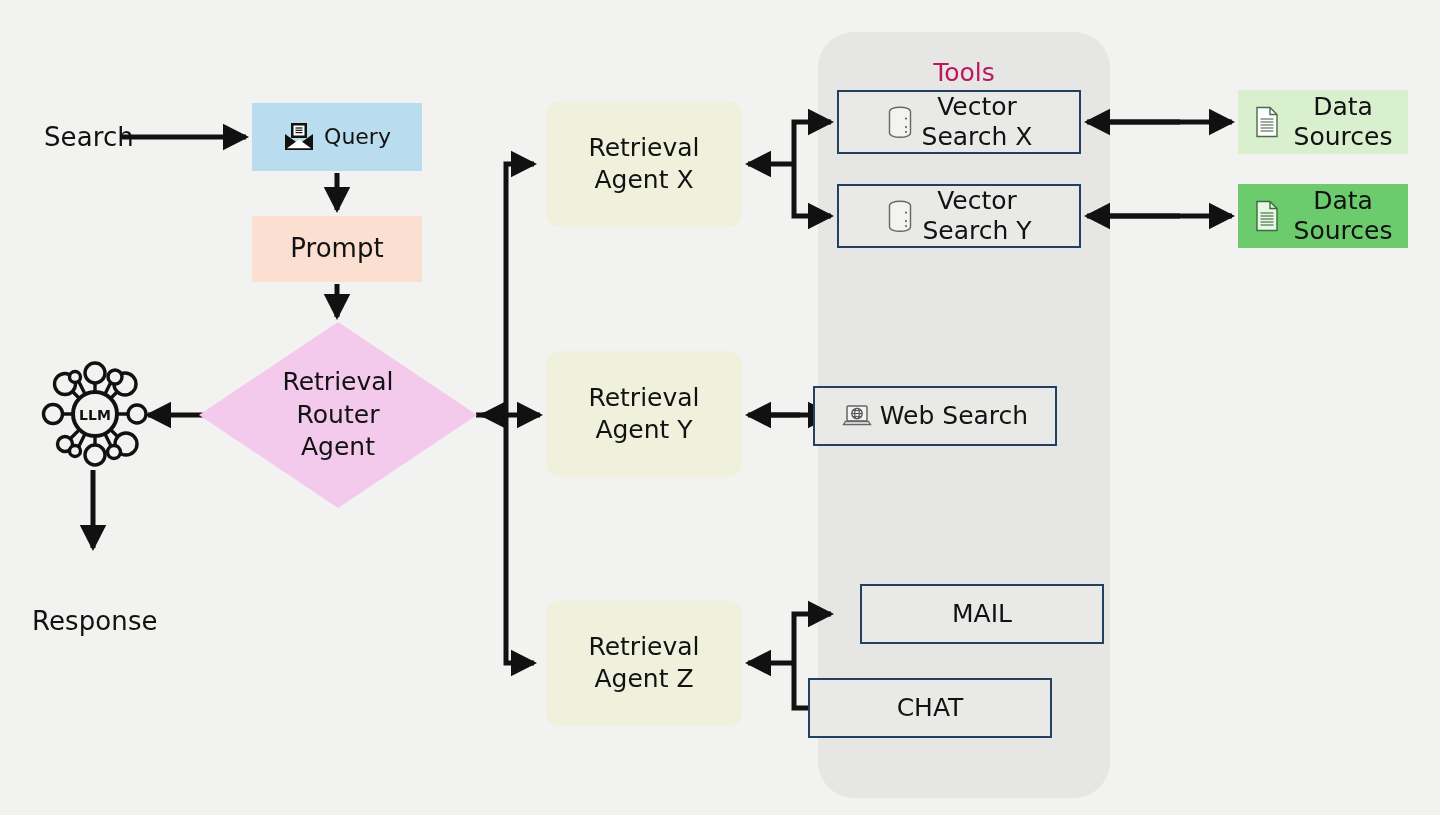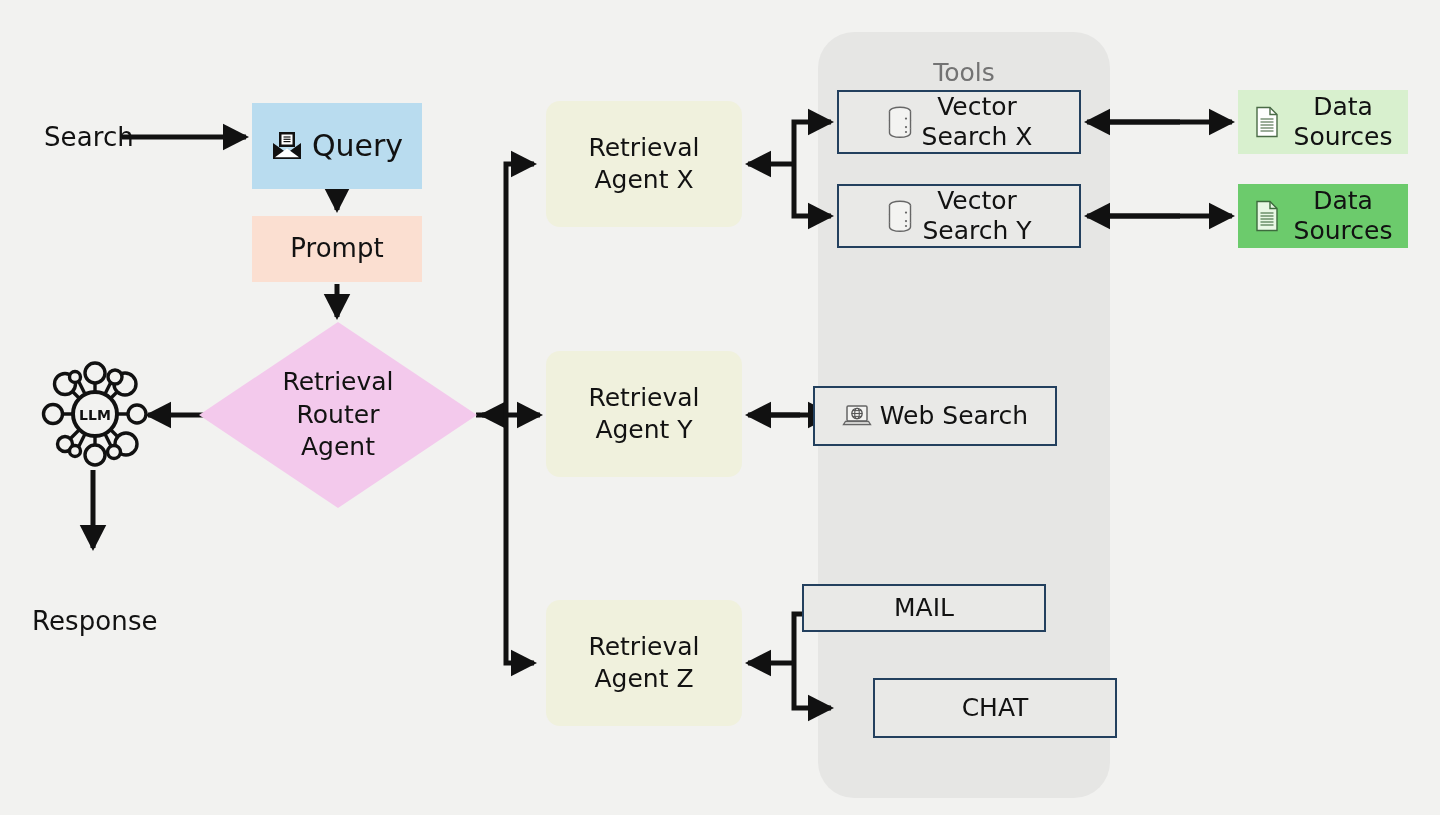--- a/index.html
+++ b/index.html
@@ -30,39 +30,39 @@
     left: 818px; top: 32px;
     width: 292px; height: 766px;
     background: #e6e6e4;
     border-radius: 36px;
   }
   #tools-title {
     left: 818px; top: 58px;
     width: 292px;
     text-align: center;
     font-size: 25px;
-    color: #737373;
+    color: #be185d;
   }
 
   
   .node {
     display: flex;
     align-items: center;
     justify-content: center;
     box-sizing: border-box;
     color: #121212;
     text-align: center;
     line-height: 1.22;
   }
   .node .txt { white-space: pre-line; }
 
   .box-query {
-    left: 252px; top: 103px; width: 170px; height: 86px;
+    left: 252px; top: 103px; width: 170px; height: 68px;
     background: #b9dcef;
-    font-size: 30px;
+    font-size: 22px;
     gap: 9px;
   }
   .box-prompt {
     left: 252px; top: 216px; width: 170px; height: 66px;
     background: #fbdfd1;
     font-size: 26px;
     justify-content: center;
   }
 
   
@@ -94,22 +94,22 @@
     width: 244px;
     border: 2px solid #23405e;
     background: #e9e9e7;
     font-size: 25px;
     line-height: 1.22;
     gap: 8px;
   }
   #vsearch-x { left: 837px; top: 90px;  height: 64px; }
   #vsearch-y { left: 837px; top: 184px; height: 64px; }
   #websearch  { left: 813px; top: 386px; height: 60px; }
-  #mail       { left: 802px; top: 584px; height: 48px; }
-  #chat       { left: 873px; top: 678px; height: 60px; }
+  #mail       { left: 860px; top: 584px; height: 60px; }
+  #chat       { left: 808px; top: 678px; height: 60px; }
 
   
   .box-data {
     width: 170px; height: 64px;
     font-size: 25px;
     line-height: 1.20;
     gap: 14px;
   }
   #data-src-1 { left: 1238px; top: 90px;  background: #d8f0ce; }
   #data-src-2 { left: 1238px; top: 184px; background: #6ccb6c; }

